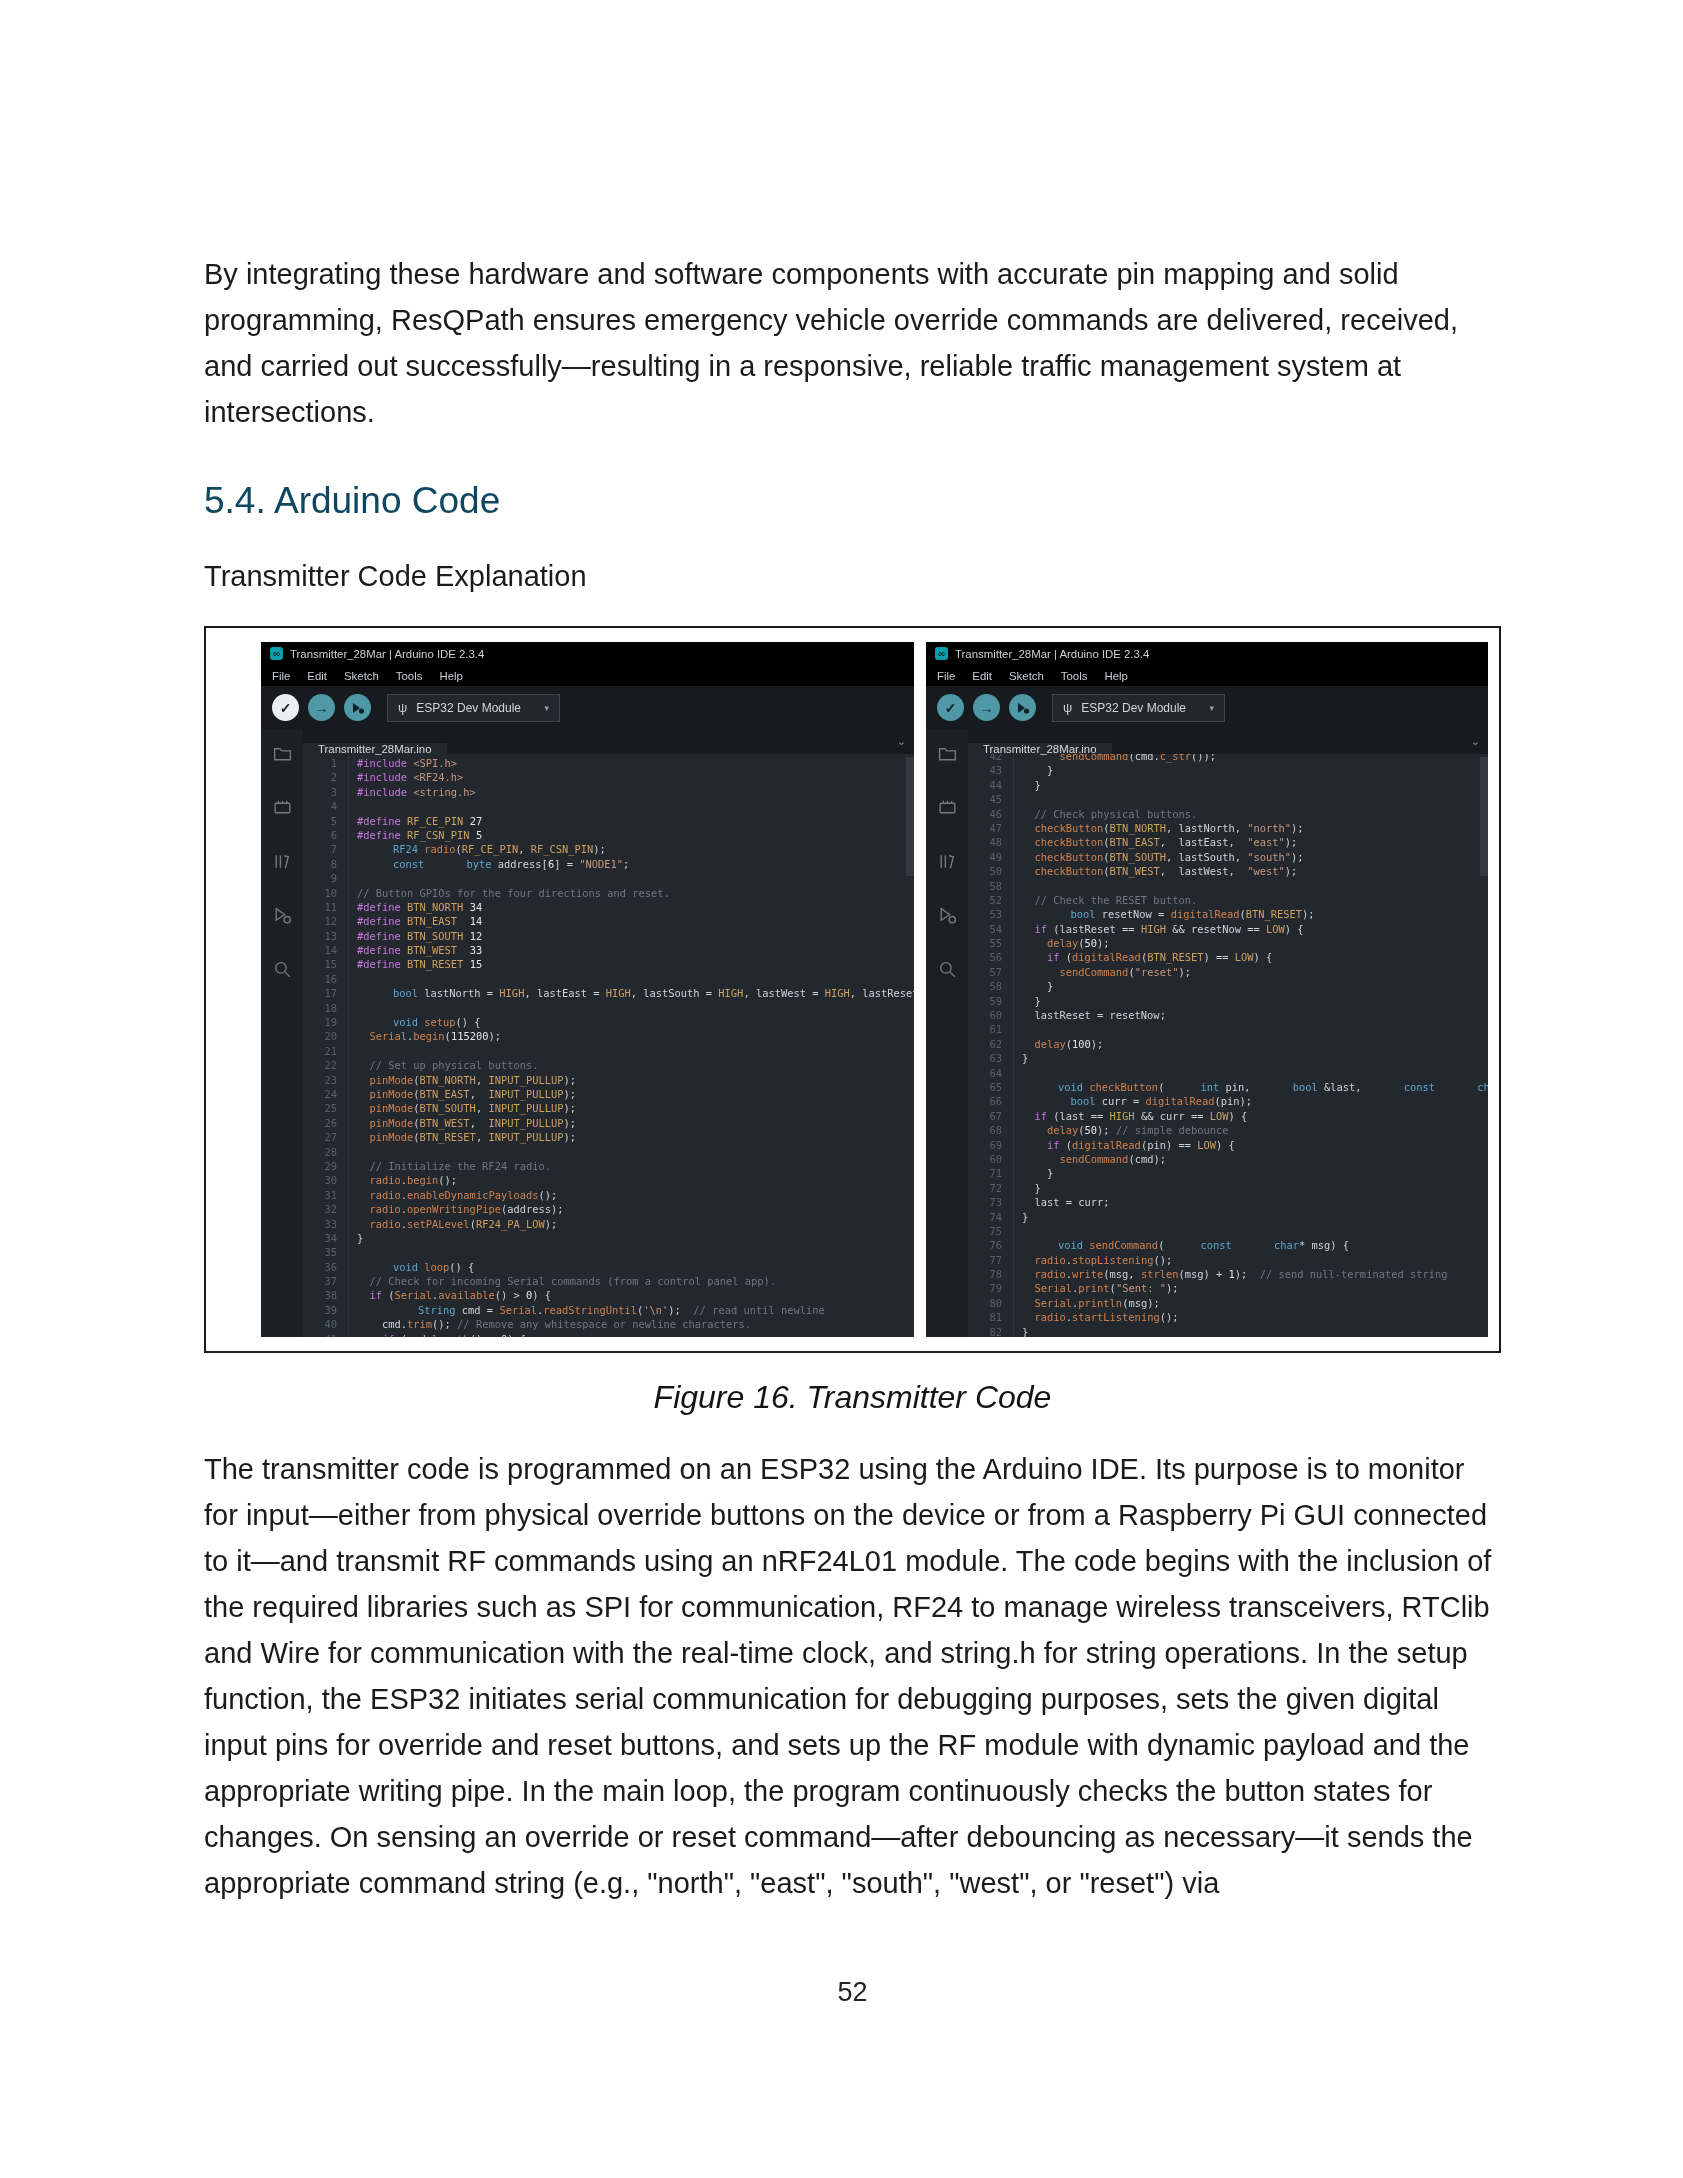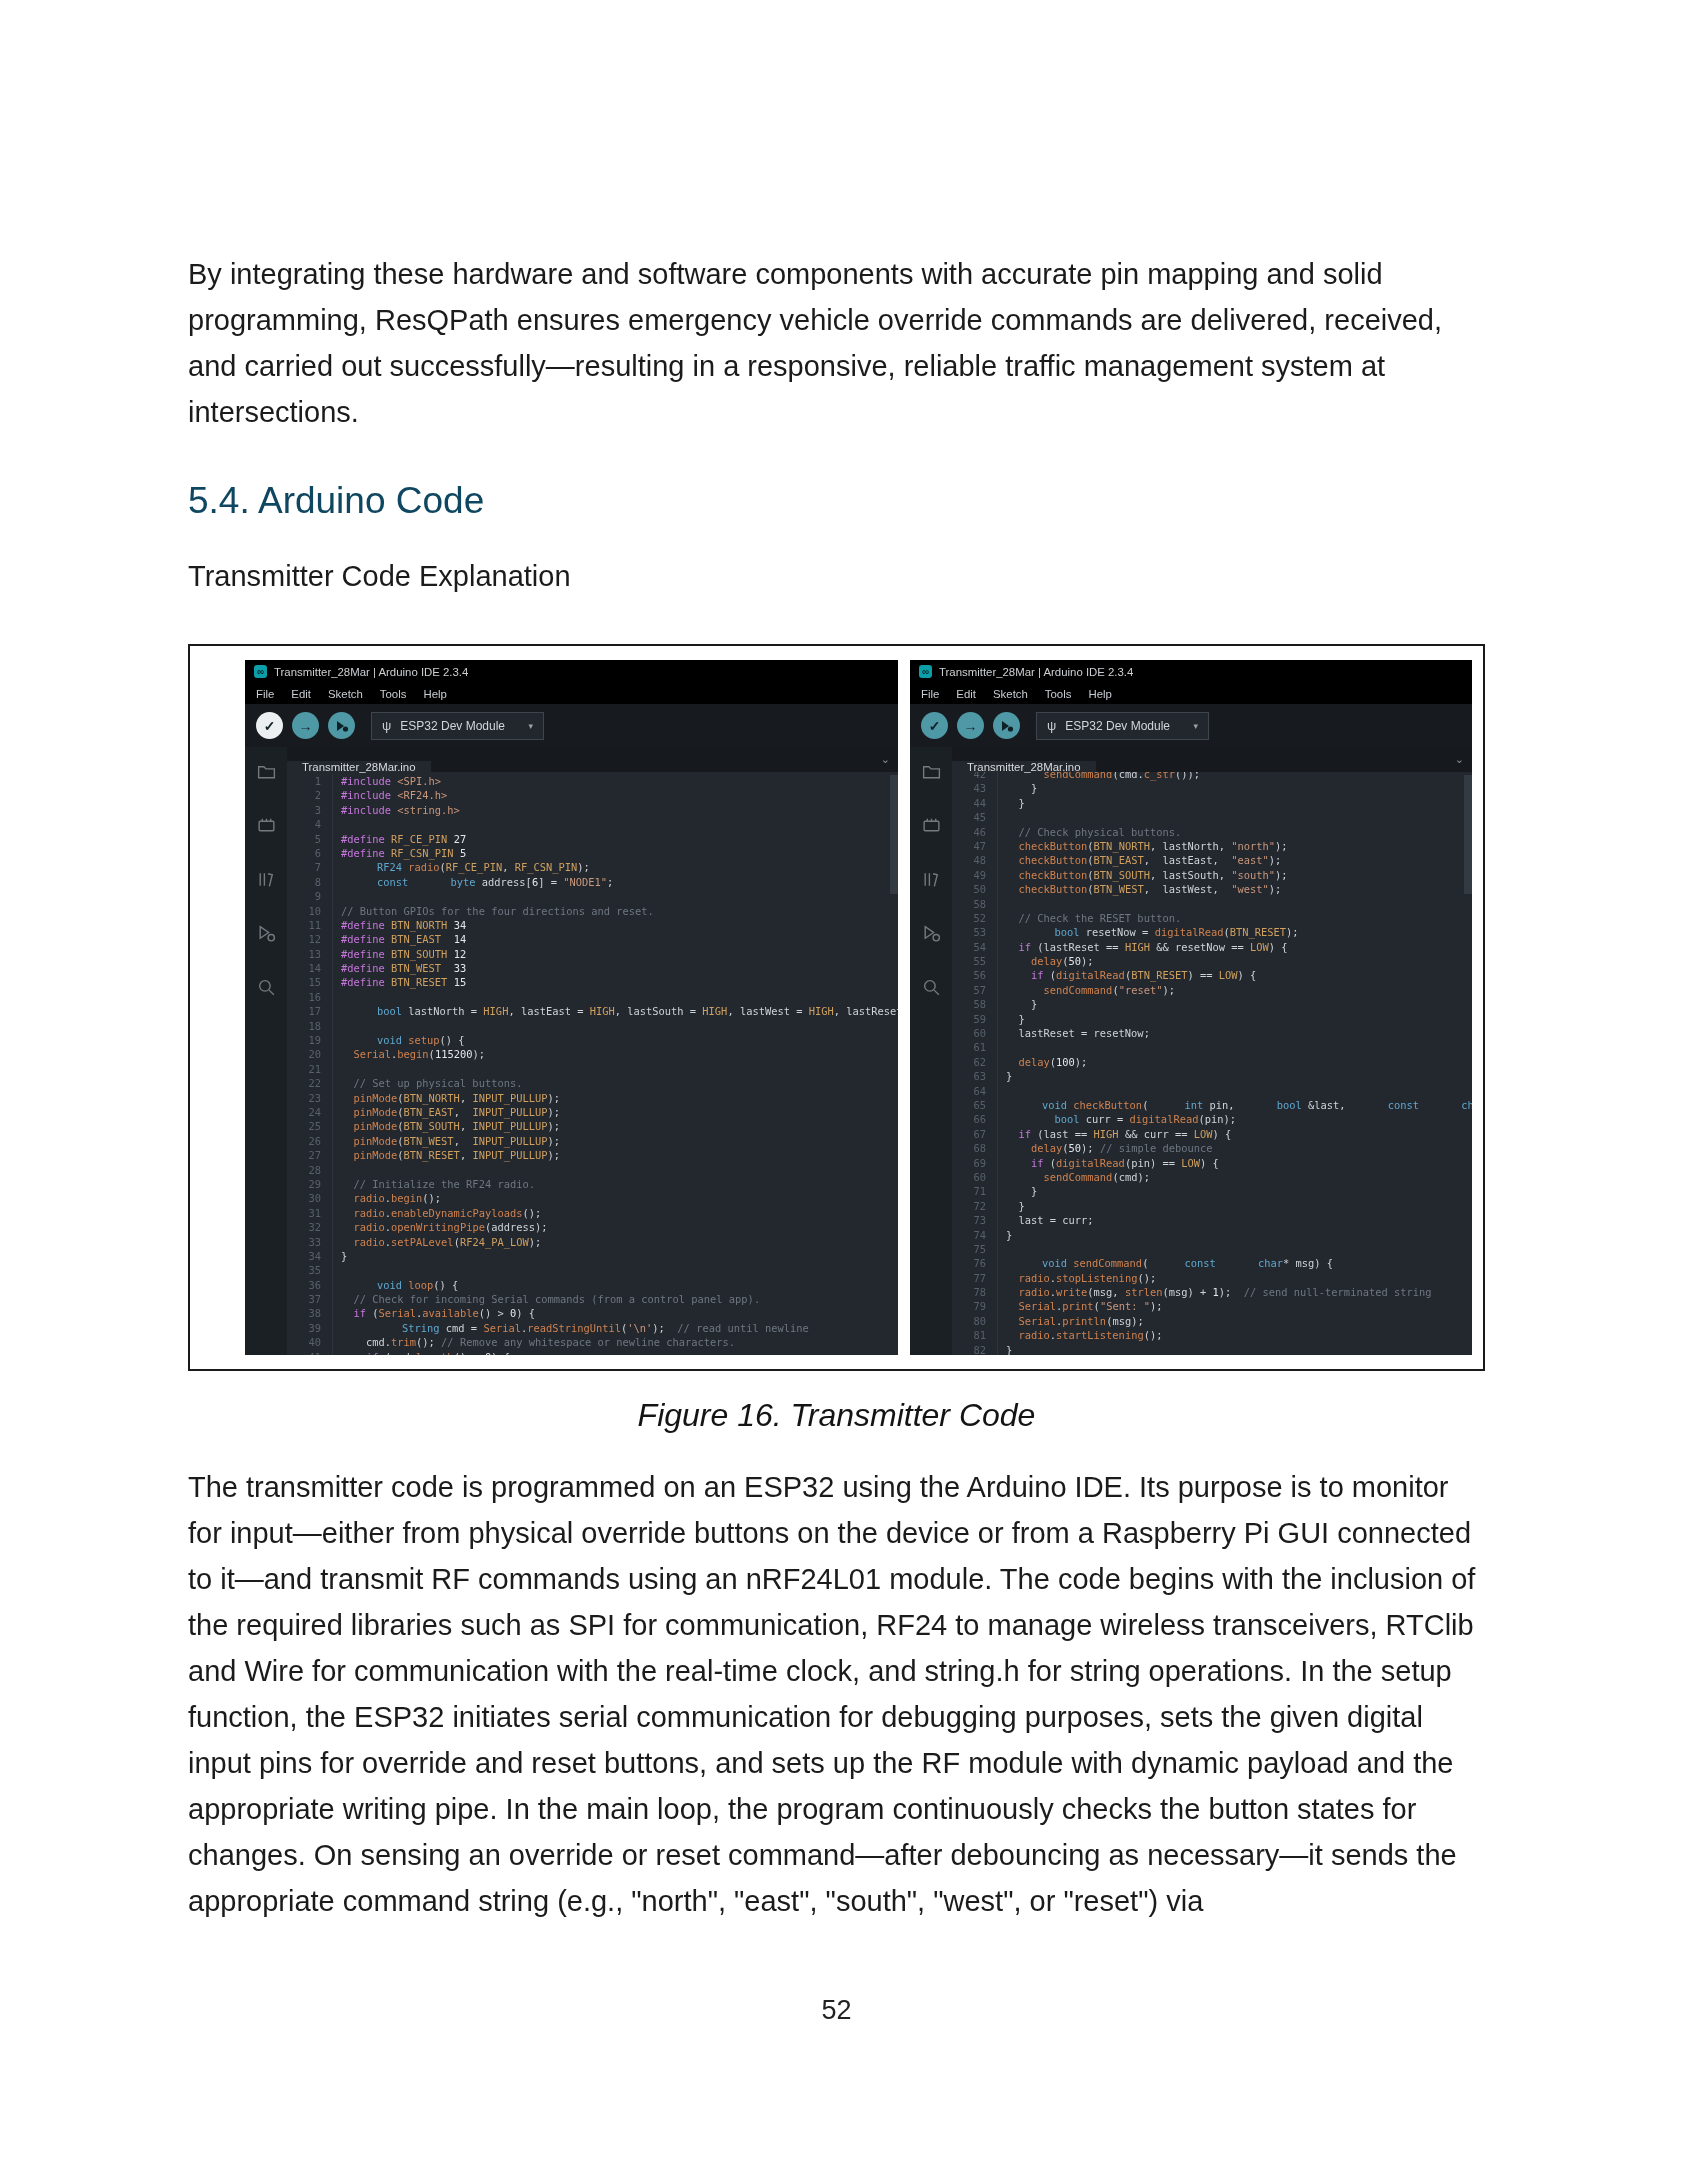--- a/index.html
+++ b/index.html
@@ -1,21 +1,21 @@
 <!DOCTYPE html>
 <html><head>
 <meta charset="utf-8">
 <style>
   html,body{margin:0;padding:0;}
   .page{width:1683px;height:2178px;background:#ffffff;position:relative;
         font-family:"Liberation Sans",sans-serif;color:#1b1b1b;overflow:hidden;}
-  .content{position:absolute;left:188px;top:251px;width:1297px;}
+  .content{position:absolute;left:204px;top:251px;width:1297px;}
   .body-text{font-size:29px;line-height:46px;margin:0;color:#1b1b1b;}
   .heading{font-size:37px;line-height:44px;font-weight:400;margin:44px 0 0 0;}
-  .sub{margin:30px 0 45px 0;}
+  .sub{margin:30px 0 27px 0;}
   .fig{margin:0;border:2px solid #1a1a1a;padding:14px 10px 14px 55px;display:flex;gap:12px;background:#fff;box-sizing:border-box;width:1297px;}
   .caption{text-align:center;font-style:italic;font-size:32px;margin:26px 0 30px 0;color:#141414;}
   .pagenum{text-align:center;font-size:27px;margin-top:71px;color:#222;}
 
   
   .ide{width:653px;height:695px;background:#23272e;display:flex;flex-direction:column;
        overflow:hidden;flex:none;font-family:"Liberation Sans",sans-serif;}
   .ide-right{width:562px;}
   .titlebar{height:23px;background:#000;display:flex;align-items:center;gap:7px;padding:0 9px;flex:none;}
   .appicon{width:13px;height:13px;background:#0c9fa9;color:#03282c;font-size:10px;line-height:13px;

